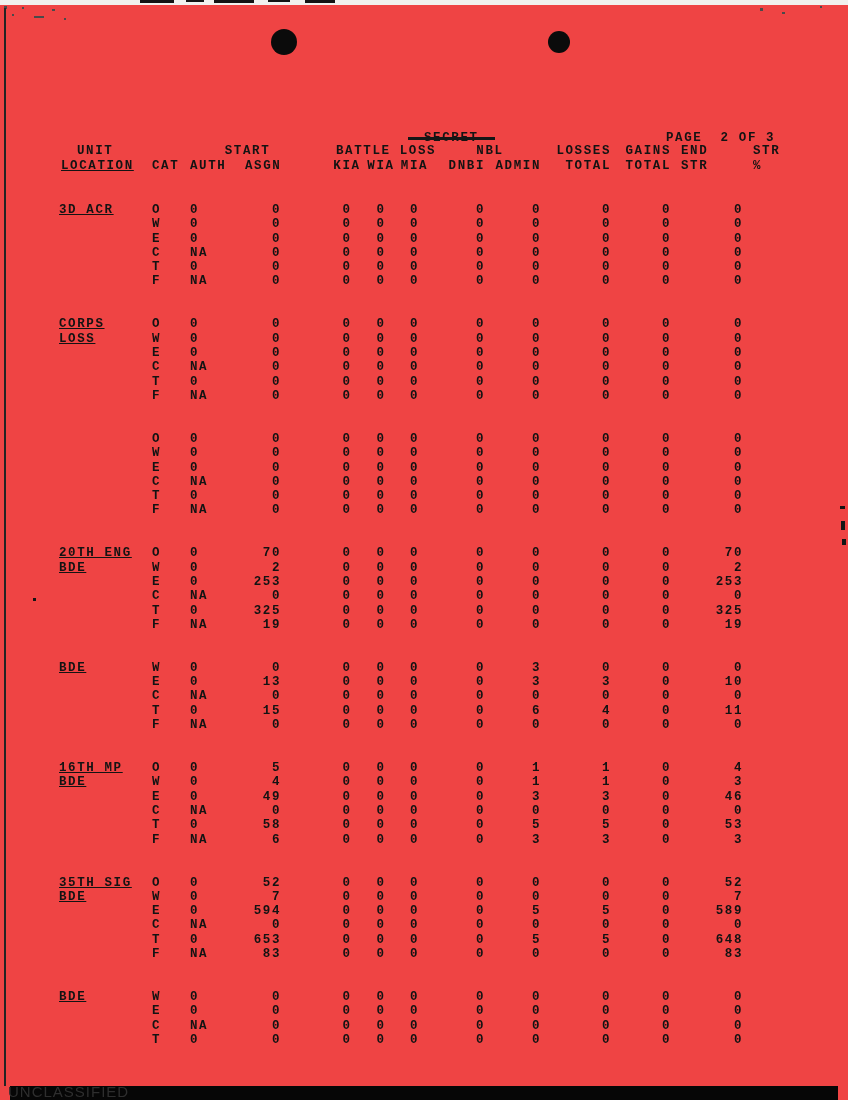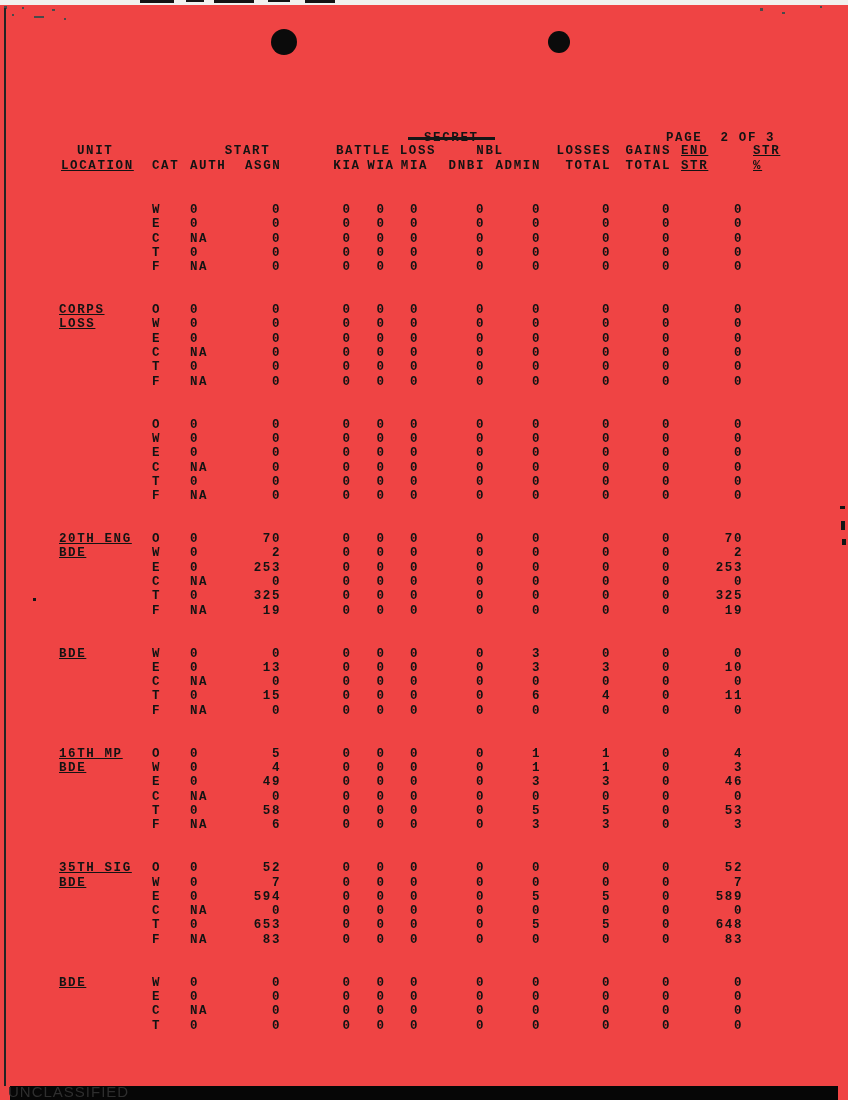--- a/index.html
+++ b/index.html
@@ -31,21 +31,21 @@
   .report-table td{height:14.3px;}
   .report-table tr.spacer td{height:28.7px;}
 
   .c-unit{text-align:left;padding-left:4px;text-decoration:underline;}
   .c-cat{text-align:left;padding-left:2px;}
   .c-auth{text-align:left;padding-left:7px;}
   .c-asgn{text-align:right;}
   .c-kia,.c-wia,.c-mia{text-align:center;}
   .c-dnbi,.c-admin,.c-losses,.c-gains,.c-end{text-align:right;}
   .c-pct{text-align:left;padding-left:2px;}
-  th.hdr-left{text-align:left;padding-left:10px;text-decoration:underline;}
+  th.hdr-left{text-align:left;padding-left:10px;}
   th.h-unit{text-align:left;padding-left:18px;}
   th.h-start{text-align:center;padding-left:24px;}
   th.h-battle{text-align:right;padding-left:55px;}
   th.h-nbl{text-align:center;padding-left:8px;}
 </style>
 </head>
 <body>
 
 <div class="page">
 
@@ -126,20 +126,36 @@
         <th class="c-gains">TOTAL</th>
         <th class="hdr-left">STR</th>
         <th class="hdr-left">%</th>
       </tr>
       <tr class="h-gap">
           <th colspan="14"></th>
         </tr>
     </thead>
     <tbody>
         <tr>
+    <td class="c-unit">3D ACR</td>
+    <td class="c-cat">O</td>
+    <td class="c-auth">0</td>
+    <td class="c-asgn">0</td>
+    <td></td>
+    <td class="c-kia">0</td>
+    <td class="c-wia">0</td>
+    <td class="c-mia">0</td>
+    <td class="c-dnbi">0</td>
+    <td class="c-admin">0</td>
+    <td class="c-losses">0</td>
+    <td class="c-gains">0</td>
+    <td class="c-end">0</td>
+    <td class="c-pct"></td>
+  </tr>
+        <tr>
     <td class="c-unit"></td>
     <td class="c-cat">W</td>
     <td class="c-auth">0</td>
     <td class="c-asgn">0</td>
     <td></td>
     <td class="c-kia">0</td>
     <td class="c-wia">0</td>
     <td class="c-mia">0</td>
     <td class="c-dnbi">0</td>
     <td class="c-admin">0</td>

